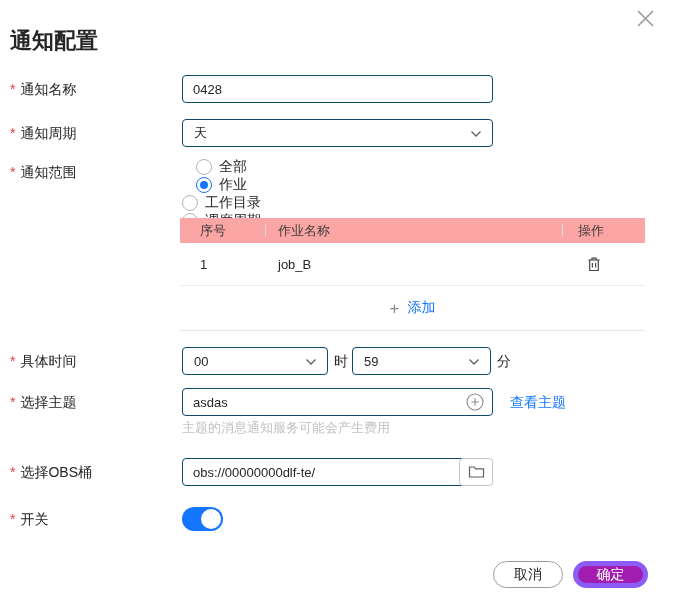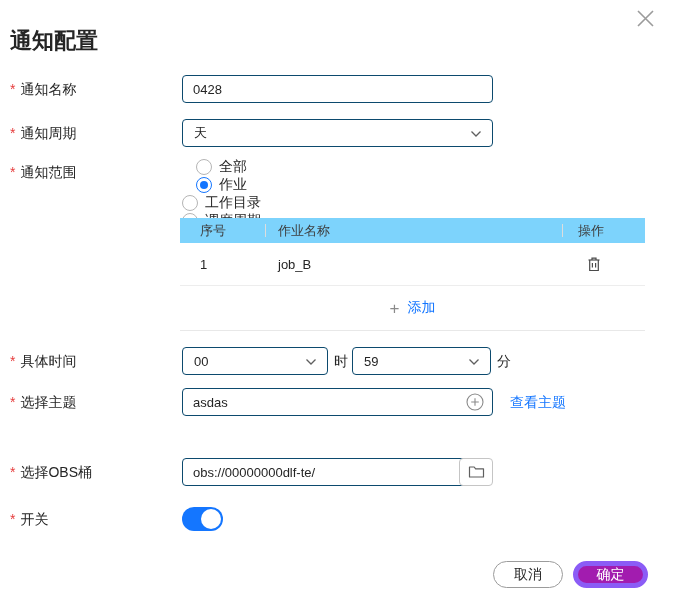--- a/index.html
+++ b/index.html
@@ -38,21 +38,21 @@
     background: #fff; margin-right: 7px; position: relative; flex: 0 0 auto;
   }
   .radio-item.selected .radio-circle { border-color: #1476ff; }
   .radio-item.selected .radio-circle::after {
     content: ""; position: absolute; left: 3px; top: 3px; width: 8px; height: 8px;
     border-radius: 50%; background: #1476ff;
   }
   .radio-label { font-size: 14px; color: #252525; }
   
   .job-table { position: absolute; left: 180px; top: 218px; width: 465px; }
-  .jt-header { display: flex; height: 25px; background: #7dd3fc; align-items: center; font-size: 13px; color: #3d3d3d; }
+  .jt-header { display: flex; height: 25px; background: #fca5a5; align-items: center; font-size: 13px; color: #3d3d3d; }
   .jt-hc { position: relative; height: 100%; display: flex; align-items: center; }
   .jt-hc.c1 { width: 85px; padding-left: 20px; }
   .jt-hc.c2 { width: 297px; padding-left: 13px; }
   .jt-hc.c3 { flex: 1; padding-left: 16px; }
   .jt-hc.c2::before, .jt-hc.c3::before {
     content: ""; position: absolute; left: 0; top: 6px; width: 1px; height: 13px; background: #ddd;
   }
   .jt-row { display: flex; height: 43px; align-items: center; font-size: 13px; border-bottom: 1px solid #ededed; background: #fff; }
   .jt-c1 { width: 85px; padding-left: 20px; }
   .jt-c2 { width: 297px; padding-left: 13px; }
@@ -188,20 +188,21 @@
     <div class="field-label"><span class="req">*</span><span>选择主题</span></div>
     <input class="text-input" style="left: 182px; width: 311px; padding-right: 48px;" type="text" value="asdas">
     <div class="icon-in-input" style="left:466px;">
       <svg width="18" height="18" viewBox="0 0 18 18">
         <circle cx="9" cy="9" r="8" stroke="#8a8a8a" stroke-width="1.1" fill="none"></circle>
         <path d="M9 5.2 V12.8 M5.2 9 H12.8" stroke="#8a8a8a" stroke-width="1.1" fill="none"></path>
       </svg>
     </div>
     <a class="link" style="left:510px;">查看主题</a>
   </div>
+  <div class="helper" style="top:419px;">主题的消息通知服务可能会产生费用</div>
 
   <div class="form-row" style="top:458px;">
     <div class="field-label"><span class="req">*</span><span>选择OBS桶</span></div>
     <input class="text-input" style="left: 182px; width: 295px;" type="text" value="obs://00000000dlf-te/">
     <div class="folder-btn">
       <svg width="17" height="14" viewBox="0 0 17 14">
         <path d="M1.5 2 H6.2 L7.6 3.8 H15.5 V12 H1.5 Z" stroke="#5f5f5f" stroke-width="1.2" fill="none" stroke-linejoin="round"></path>
       </svg>
     </div>
   </div>

